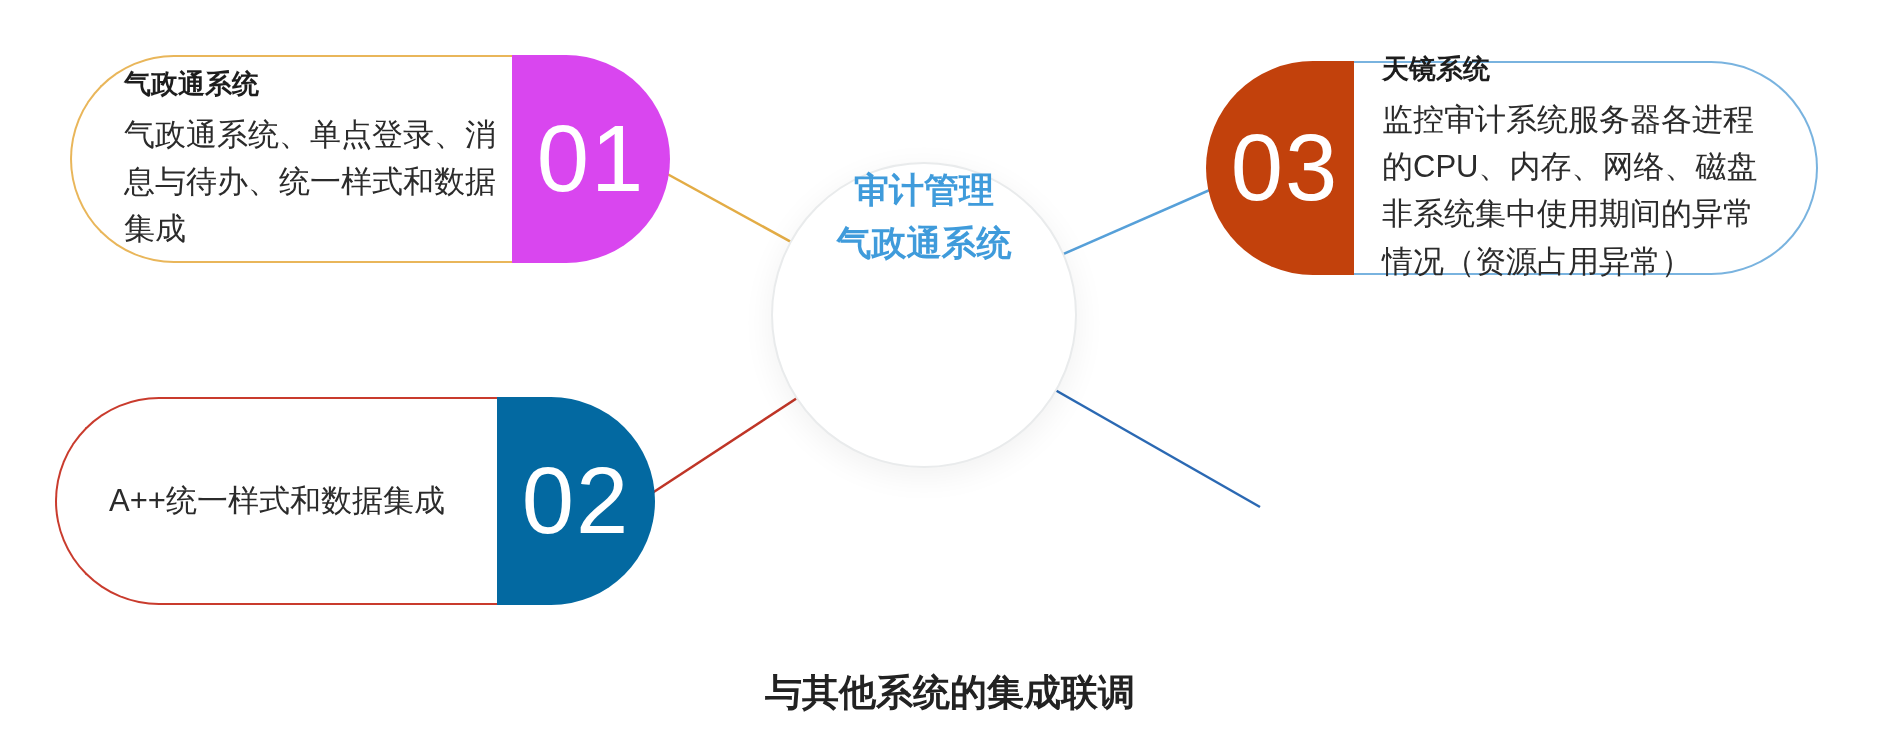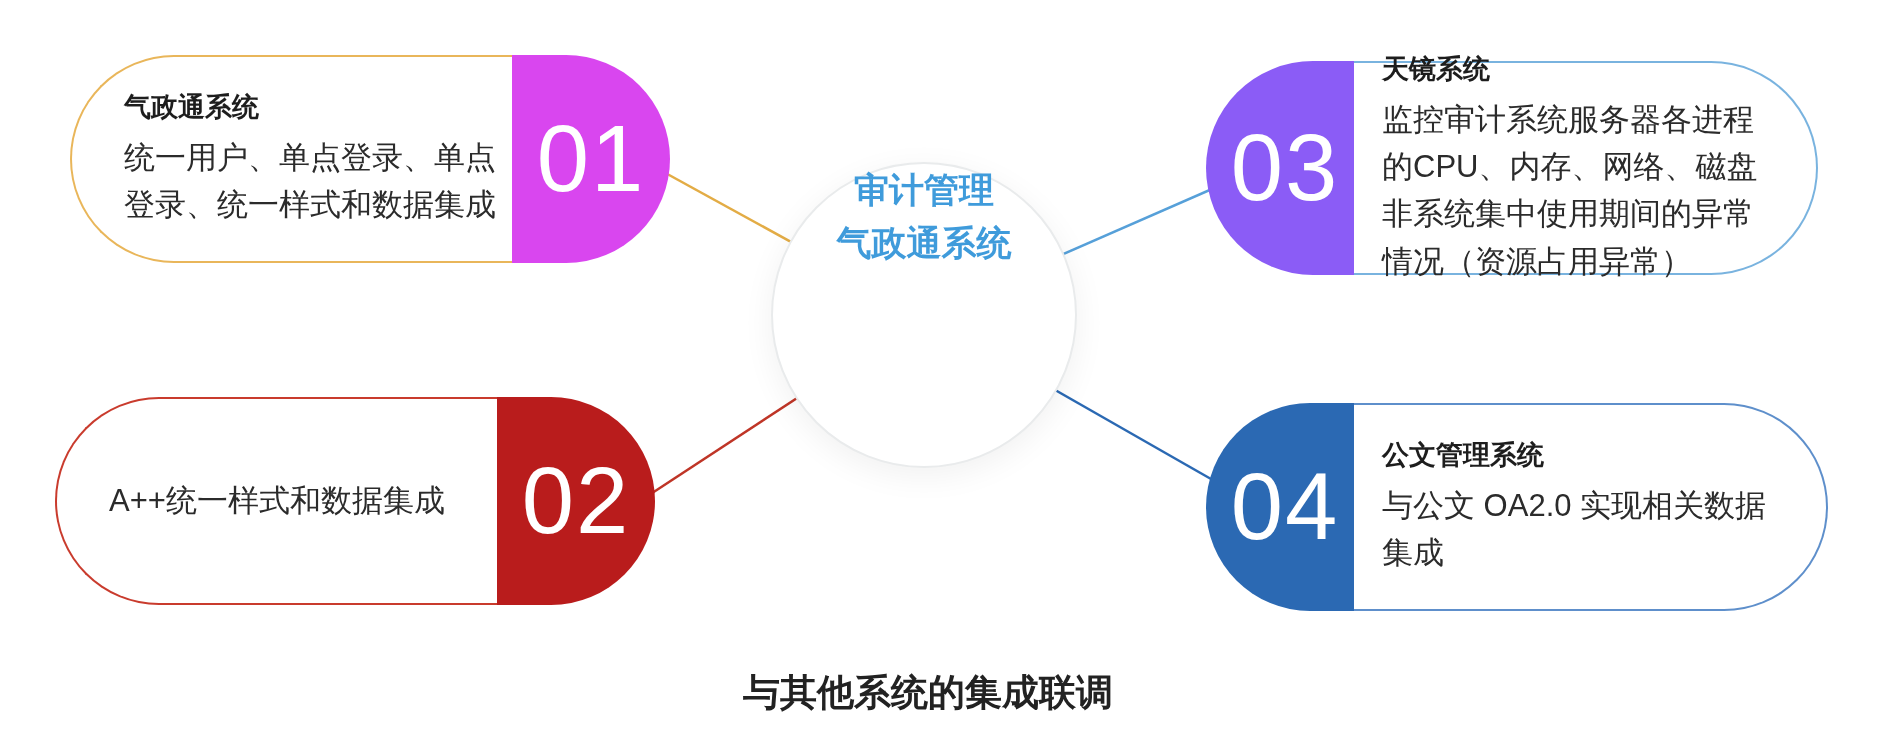--- a/index.html
+++ b/index.html
@@ -98,21 +98,21 @@
   }
   .center-text {
     text-align: center;
     font-size: 35px;
     font-weight: bold;
     color: #3f9bdb;
     line-height: 1.5;
   }
   .caption {
     position: absolute;
-    left: 928px;
+    left: 950px;
     top: 668px;
     transform: translateX(-50%);
     font-size: 37px;
     font-weight: 600;
     color: #222222;
     white-space: nowrap;
     z-index: 1;
   }
 </style>
 </head>
@@ -123,55 +123,46 @@
   <svg class="connectors" width="1896" height="748" viewBox="0 0 1896 748">
     <line x1="640" y1="159" x2="924" y2="315" stroke-width="2.5" stroke="#e3ac45"></line>
     <line x1="640" y1="501" x2="924" y2="315" stroke-width="2.5" stroke="#bf3527"></line>
     <line x1="1260" y1="168" x2="924" y2="315" stroke-width="2.5" stroke="#56a0d9"></line>
     <line x1="1260" y1="507" x2="924" y2="315" stroke-width="2.5" stroke="#2b69b3"></line>
   </svg>
 
   <div class="card card-left" id="card01">
     <div class="panel" style="border-color: rgb(233, 182, 90);">
       <div class="card-title">气政通系统</div>
-      <div class="card-text">统一用户、单点登录、单点登录、统一样式和数据集成</div>
+      <div class="card-text">气政通系统、单点登录、消息与待办、统一样式和数据集成</div>
     </div>
     <div class="num" style="background-color: #d946ef;">
       <span>01</span>
     </div>
   </div>
 
   <div class="card card-left" id="card02">
     <div class="panel" style="border-color: rgb(201, 59, 45);">
       <div class="card-text">A++统一样式和数据集成</div>
     </div>
-    <div class="num" style="background-color: #b91c1c;">
+    <div class="num" style="background-color: #0369a1;">
       <span>02</span>
     </div>
   </div>
 
   <div class="card card-right" id="card03">
-    <div class="num" style="background-color: #8b5cf6;">
+    <div class="num" style="background-color: #c2410c;">
       <span>03</span>
     </div>
     <div class="panel" style="border-color: rgb(121, 179, 223);">
       <div class="card-title">天镜系统</div>
       <div class="card-text">监控审计系统服务器各进程的CPU、内存、网络、磁盘非系统集中使用期间的异常情况（资源占用异常）</div>
     </div>
   </div>
 
-  <div class="card card-right" id="card04">
-    <div class="num" style="background-color: rgb(43, 105, 179);">
-      <span>04</span>
-    </div>
-    <div class="panel" style="border-color: rgb(94, 143, 203);">
-      <div class="card-title">公文管理系统</div>
-      <div class="card-text">与公文 OA2.0 实现相关数据集成</div>
-    </div>
-  </div>
 
   <div class="center-circle">
     <div class="center-text">
       <div>审计管理</div>
       <div>气政通系统</div>
     </div>
   </div>
 
   <div class="caption">与其他系统的集成联调</div>
 

